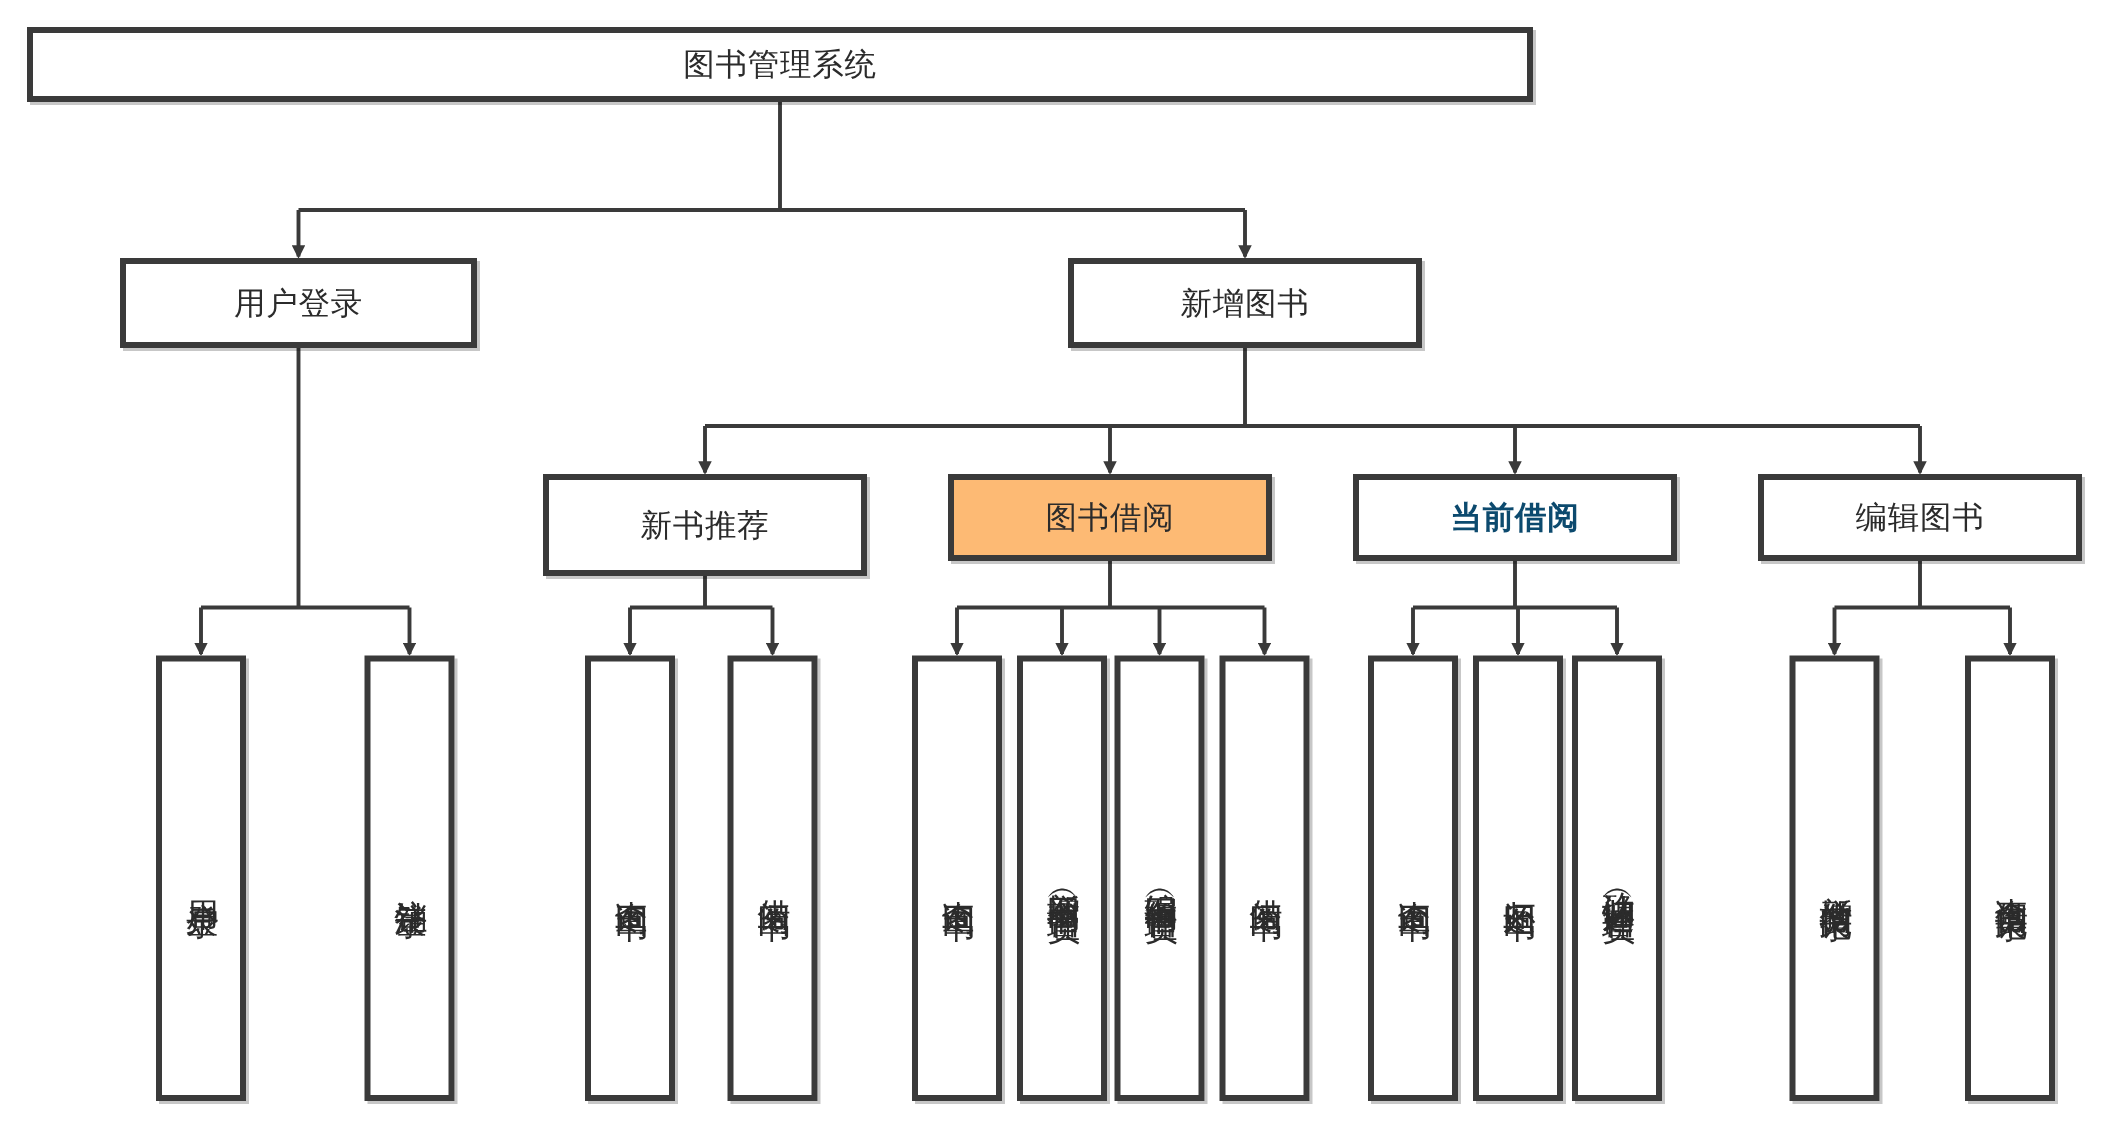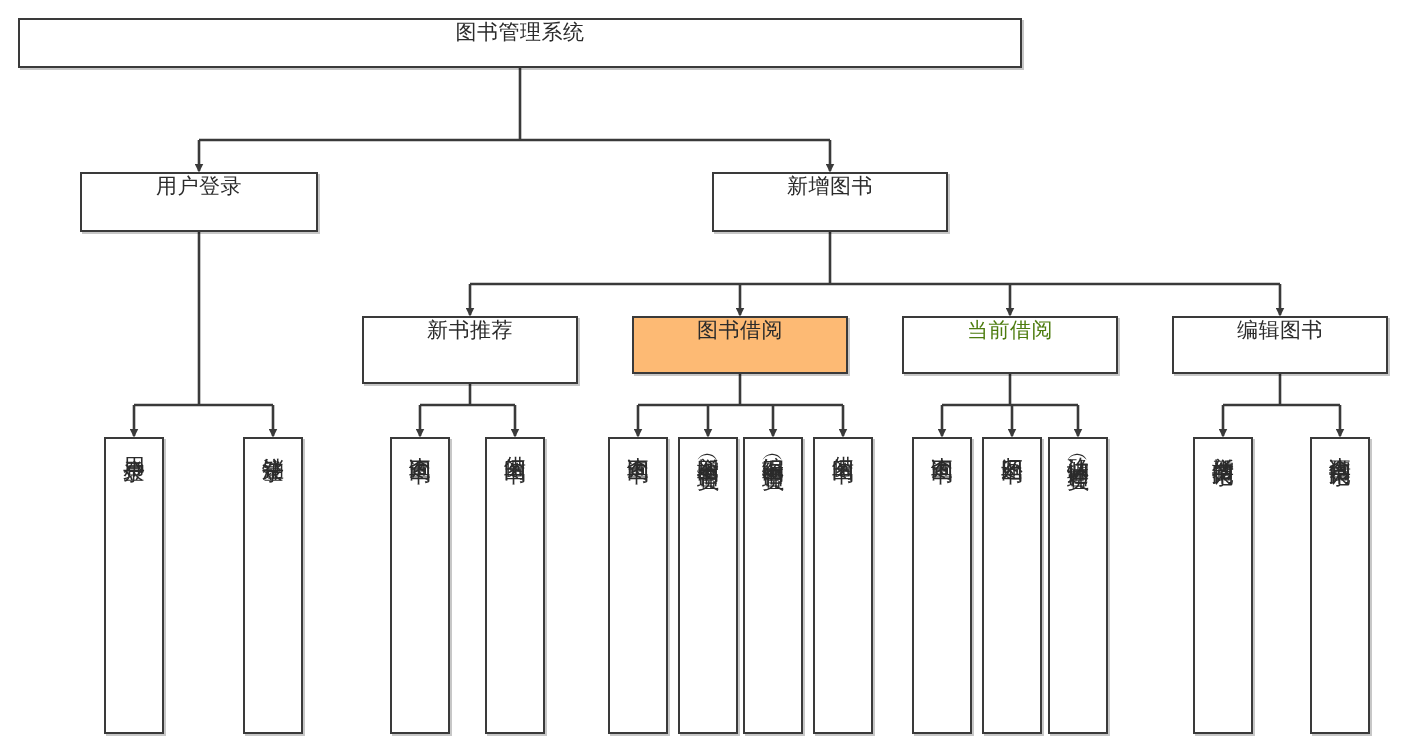--- a/index.html
+++ b/index.html
@@ -23,22 +23,23 @@
     left: 0;
     top: 0;
     width: 1405px;
     height: 747px;
     pointer-events: none;
   }
   .node {
     position: absolute;
     box-sizing: border-box;
     background: #ffffff;
-    border: 2px solid #84cc16;
+    border: 4px solid #84cc16;
     display: flex;
+    align-items: center;
     justify-content: center;
     box-shadow: 2px 2px 0 rgba(0,0,0,0.22);
   }
   .node-label {
     font-size: 21px;
     line-height: 1.18;
     color: #2b2b2b;
     letter-spacing: 0.5px;
     white-space: nowrap;
   }
@@ -117,21 +118,21 @@
       <div class="node" style="left: 712px; top: 172px; width: 236px; height: 60px; border-color: rgb(58, 58, 58); background: rgb(255, 255, 255);">
         <span class="node-label" style="color: rgb(43, 43, 43);">新增图书</span>
       </div>
       <div class="node" style="left: 362px; top: 316px; width: 216px; height: 68px; border-color: rgb(58, 58, 58); background: rgb(255, 255, 255);">
         <span class="node-label" style="color: rgb(43, 43, 43);">新书推荐</span>
       </div>
       <div class="node" style="left: 632px; top: 316px; width: 216px; height: 58px; border-color: rgb(58, 58, 58); background: #fdba74;">
         <span class="node-label" style="color: rgb(43, 43, 43);">图书借阅</span>
       </div>
       <div class="node" style="left: 902px; top: 316px; width: 216px; height: 58px; border-color: rgb(58, 58, 58); background: rgb(255, 255, 255);">
-        <span class="node-label" style="color: #4d7c0f;">当前借阅</span>
+        <span class="node-label" style="color: #0c4a6e; font-weight: bold;">当前借阅</span>
       </div>
       <div class="node" style="left: 1172px; top: 316px; width: 216px; height: 58px; border-color: rgb(58, 58, 58); background: rgb(255, 255, 255);">
         <span class="node-label" style="color: rgb(43, 43, 43);">编辑图书</span>
       </div>
       <div class="node leaf" style="left: 104px; top: 437px; width: 60px; height: 297px; border-color: rgb(58, 58, 58); background: rgb(255, 255, 255);">
         <span class="node-label" style="color: rgb(43, 43, 43);">用户登录</span>
       </div>
       <div class="node leaf" style="left: 243px; top: 437px; width: 60px; height: 297px; border-color: rgb(58, 58, 58); background: rgb(255, 255, 255);">
         <span class="node-label" style="color: rgb(43, 43, 43);">注销登录</span>
       </div>

